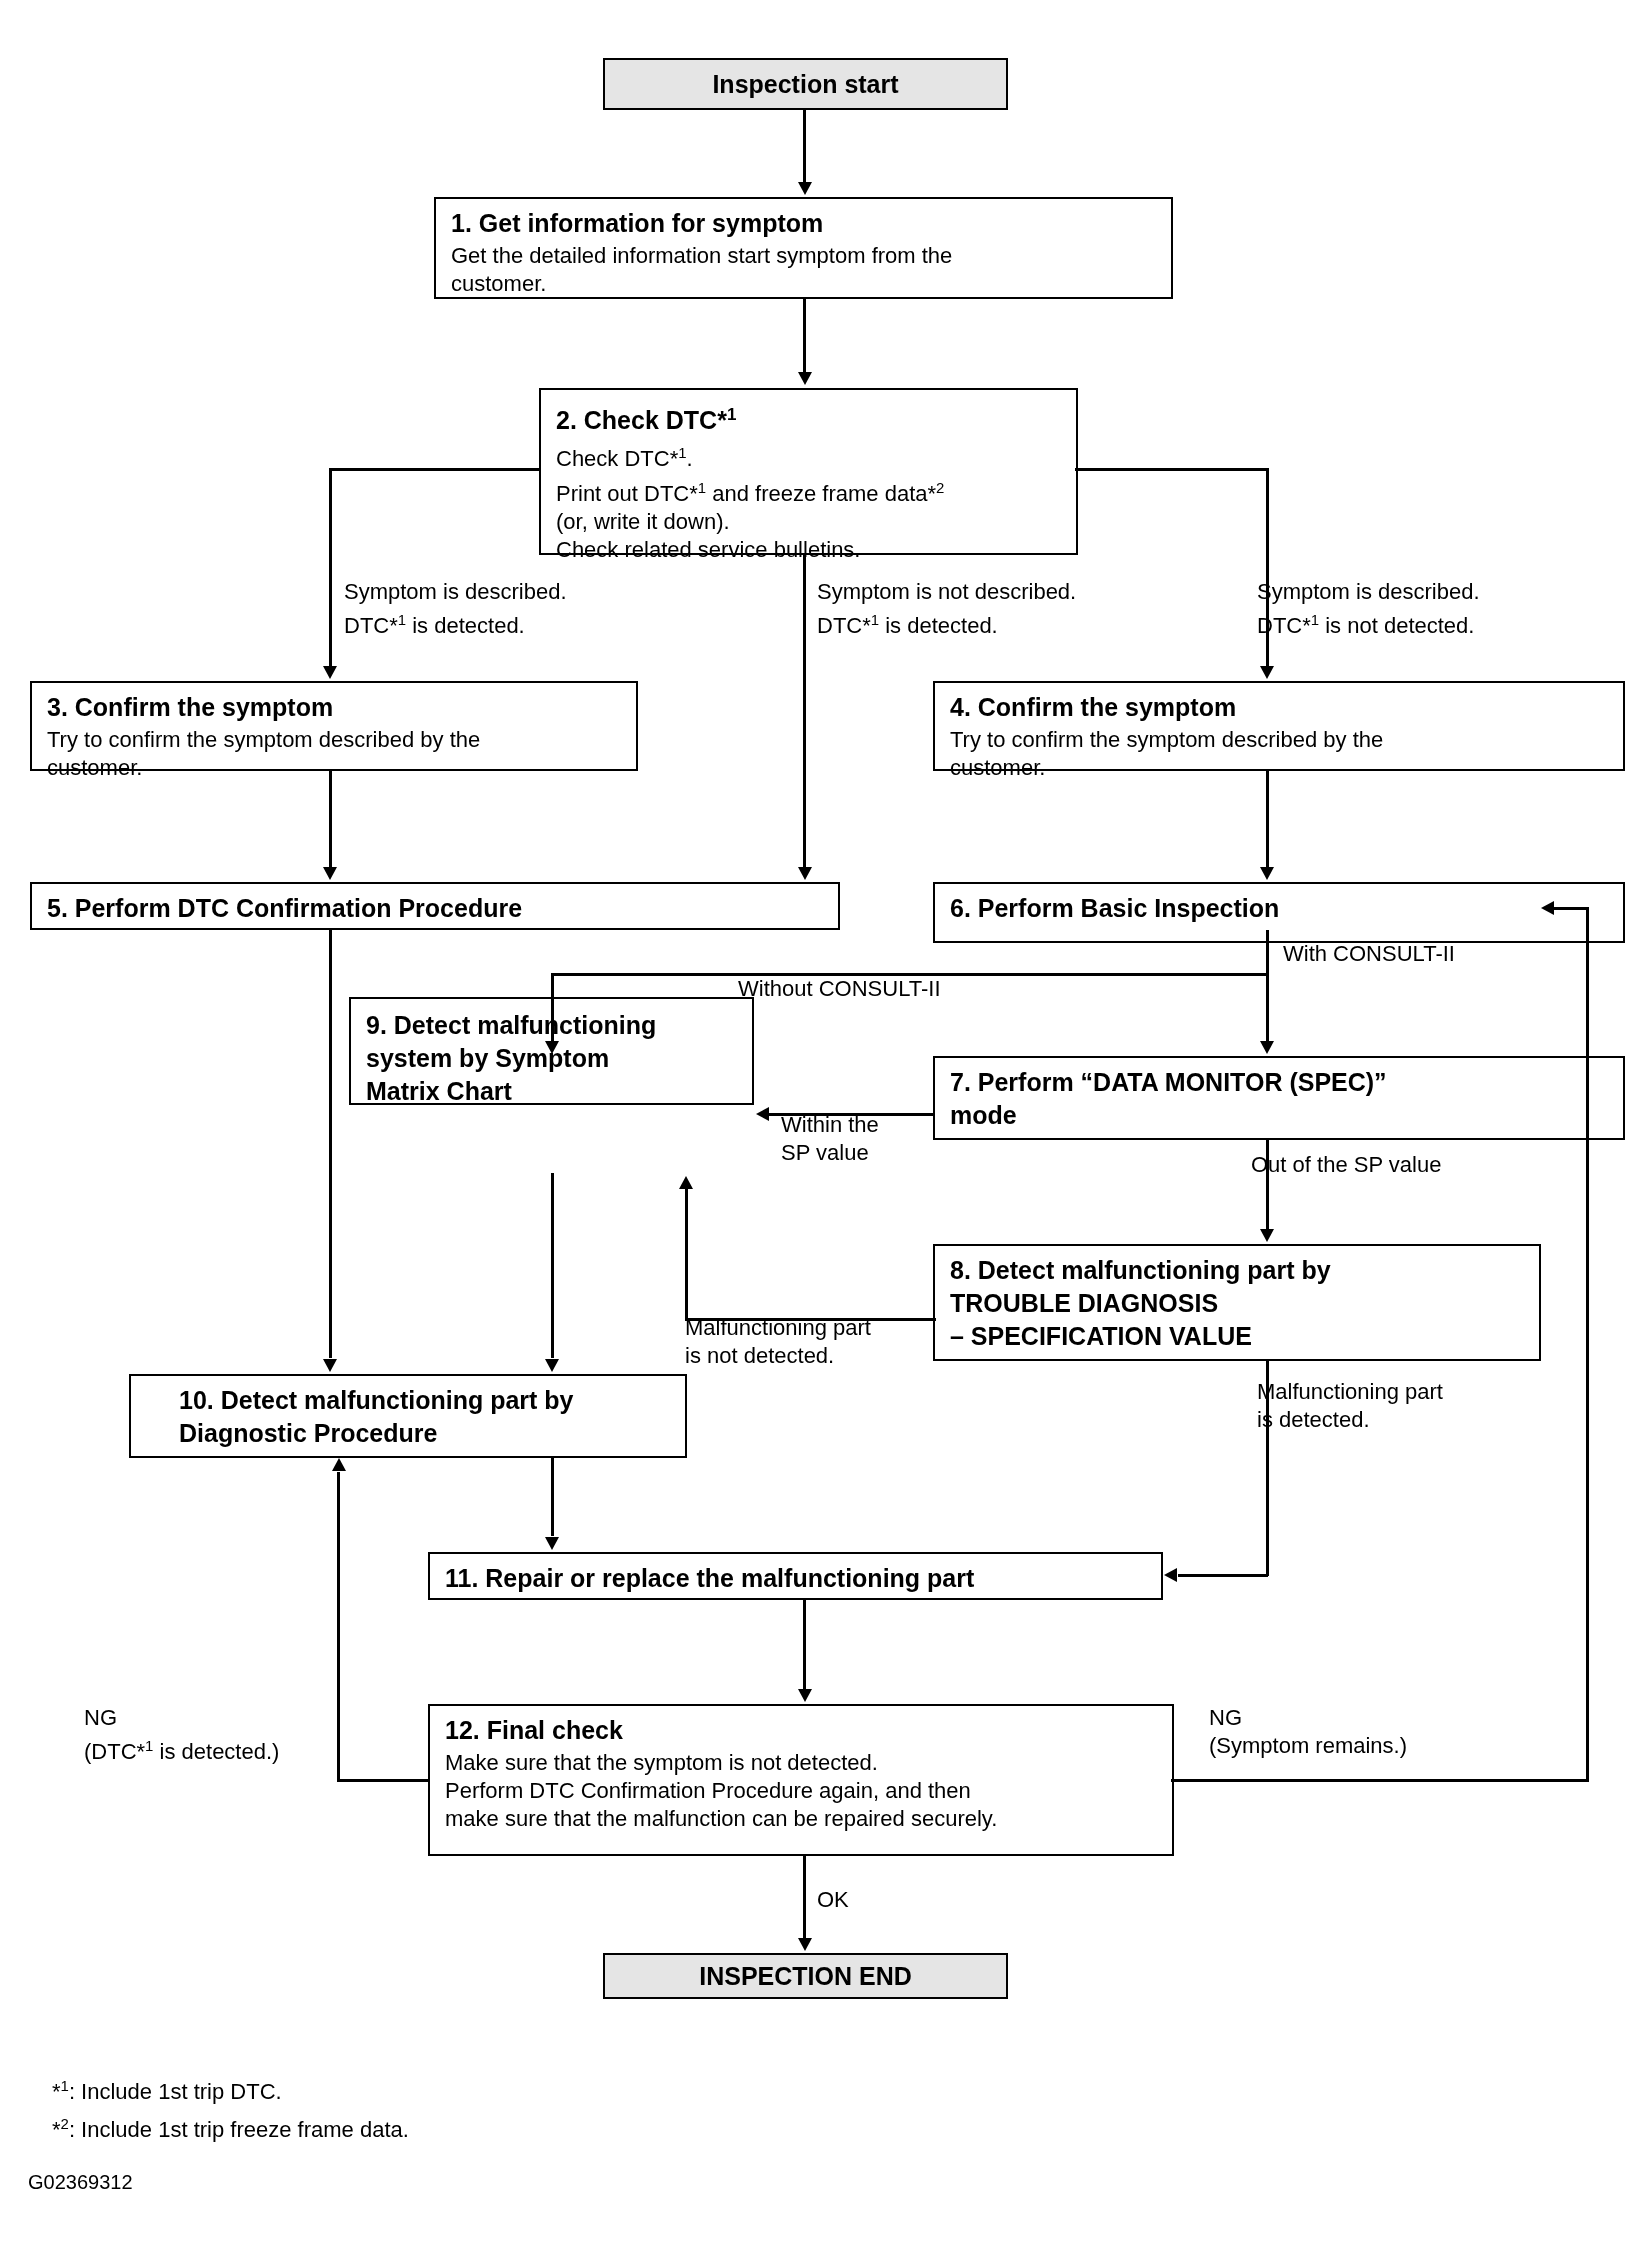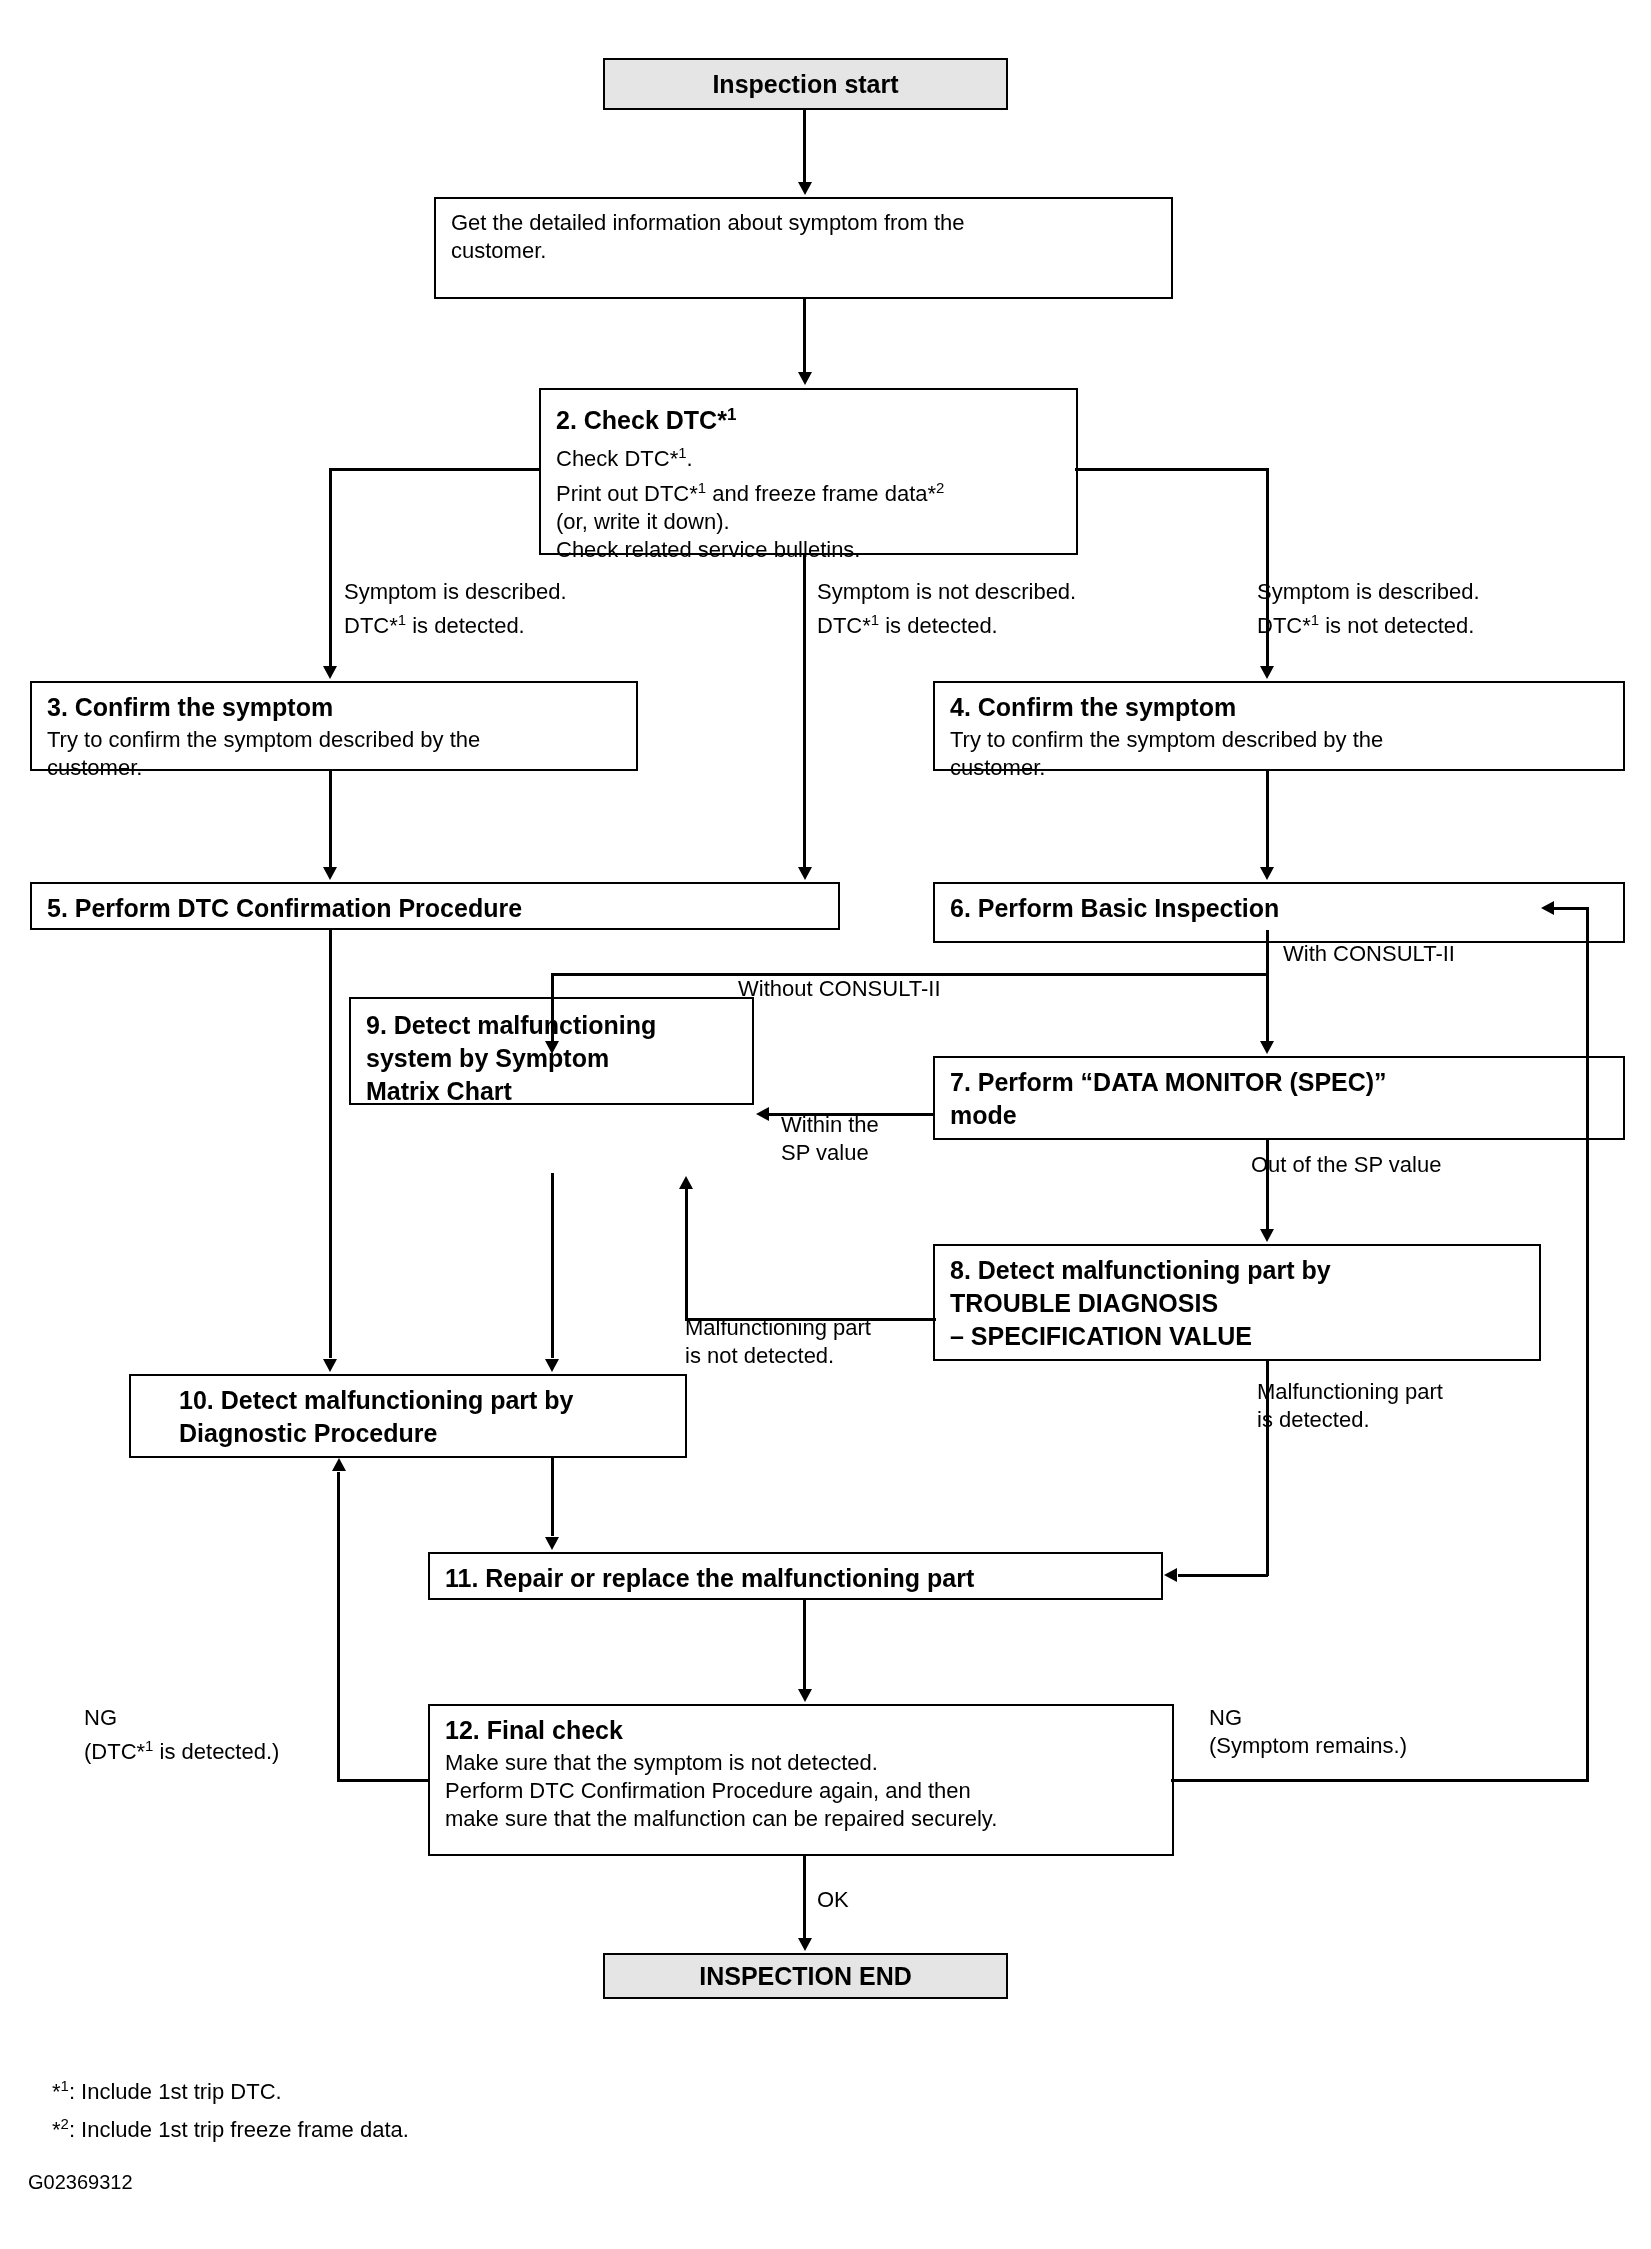--- a/index.html
+++ b/index.html
@@ -96,21 +96,22 @@
 </head>
 <body>
 
 <div id="page">
 
   <div class="term" style="left:603px; top:58px; width:405px; height:52px;">
     <span>Inspection start</span>
   </div>
 
   <div class="box" style="left:434px; top:197px; width:739px; height:102px;">
-    <div class="body">Get the detailed information about symptom from the
+    <div class="title">1. Get information for symptom</div>
+    <div class="body">Get the detailed information start symptom from the
 customer.</div>
   </div>
 
   <div class="box" style="left:539px; top:388px; width:539px; height:167px;">
     <div class="title">2. Check DTC*<sup>1</sup></div>
     <div class="body">Check DTC*<sup>1</sup>.<br>Print out DTC*<sup>1</sup> and freeze frame data*<sup>2</sup><br>(or, write it down).<br>Check related service bulletins.</div>
   </div>
 
   <div class="box" style="left:30px; top:681px; width:608px; height:90px;">
     <div class="title">3. Confirm the symptom</div>

